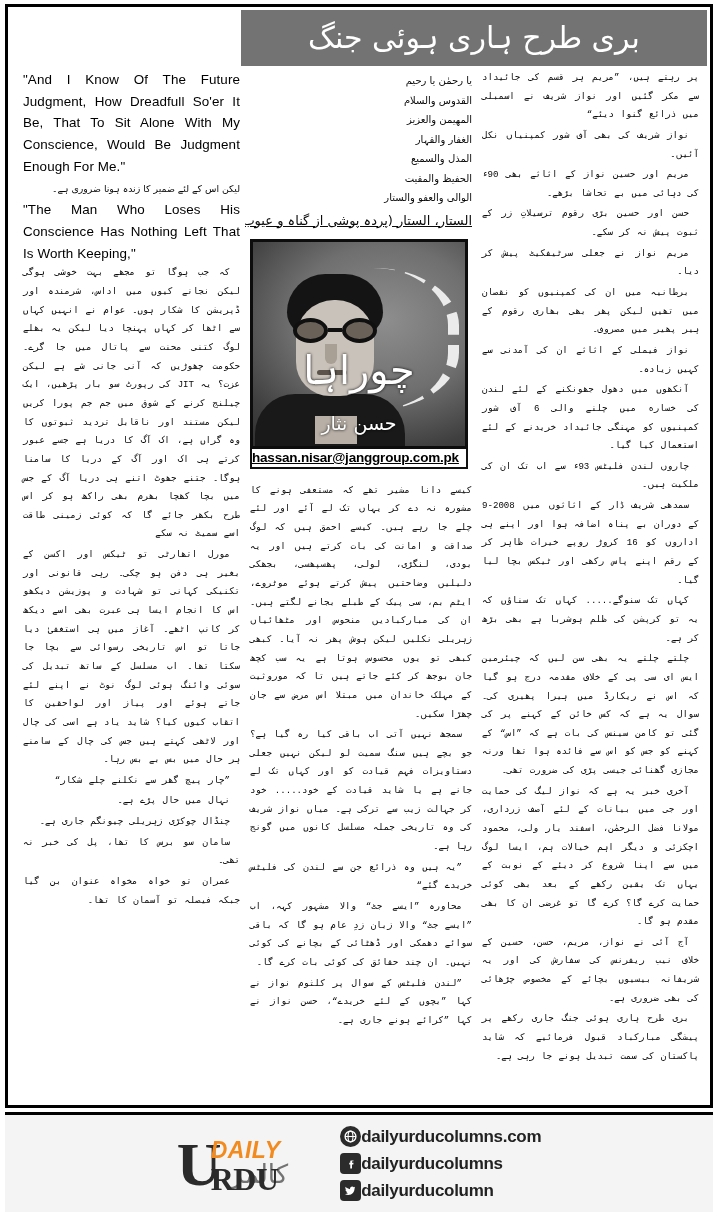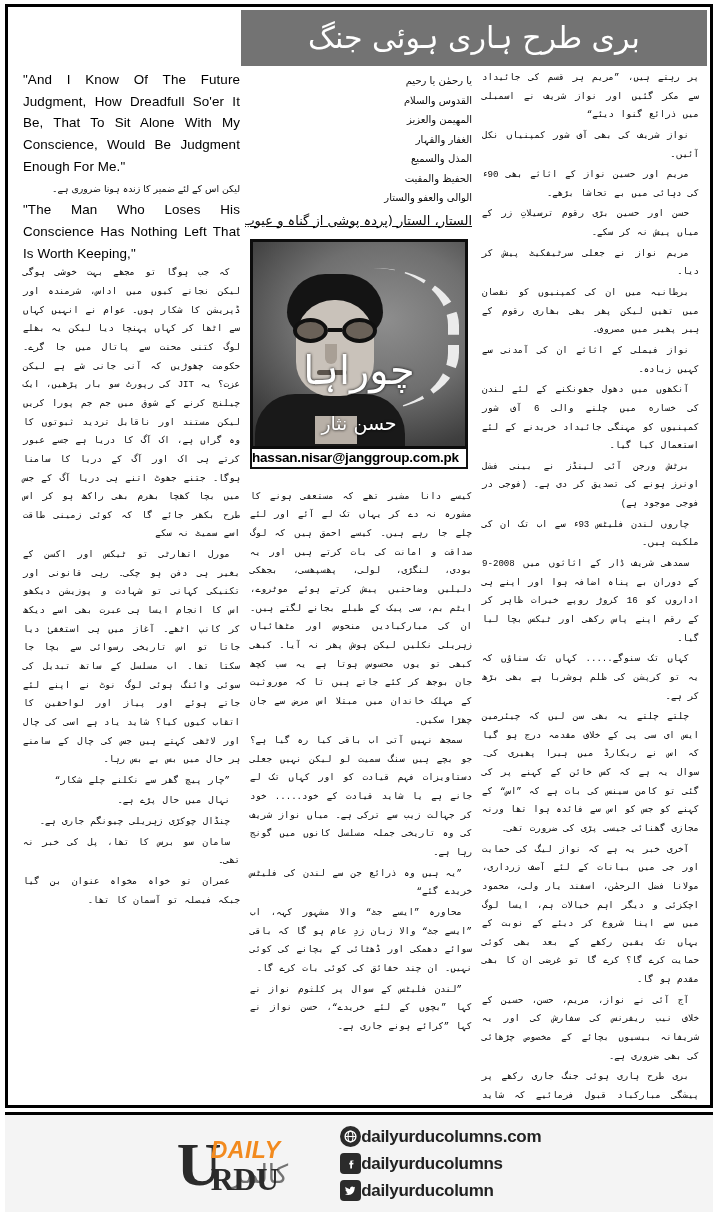--- a/index.html
+++ b/index.html
@@ -126,21 +126,22 @@
     font-family: "DejaVu Sans", sans-serif;
     font-size: 9.4px;
     line-height: 1.9;
     color: #080808;
     margin: 2px 0 2px 0;
   }
 
   
   .author-block {
     width: 244px;
-    margin: 4px auto 19px auto;
+    margin: 4px auto 13px auto;
+    text-decoration: underline;
   }
 
   .photo {
     position: relative;
     width: 218px;
     height: 210px;
     background: #2a2a2a;
     border: 3px solid #0d0d0d;
     overflow: hidden;
   }
@@ -378,26 +379,25 @@
       </div>
       <div class="top-left-spacer"></div>
     </div>
 
     <div class="columns">
 
       <div class="col col-right urdu">
         <p class="no-indent">پر رہتے ہیں، ”مریم ہر قسم کی جائیداد سے مکر گئیں اور نواز شریف نے اسمبلی میں ذرائع گنوا دیئے“</p>
         <p>نواز شریف کی بھی آف شور کمپنیاں نکل آئیں۔</p>
         <p>مریم اور حسین نواز کے اثاثے بھی 90ء کی دہائی میں بے تحاشا بڑھے۔</p>
-        <p>حسن اور حسین بڑی رقوم ترسیلاتِ زر کے میاں پیش نہ کر سکے۔</p>
+        <p>حسن اور حسین بڑی رقوم ترسیلاتِ زر کے ثبوت پیش نہ کر سکے۔</p>
         <p>مریم نواز نے جعلی سرٹیفکیٹ پیش کر دیا۔</p>
         <p>برطانیہ میں ان کی کمپنیوں کو نقصان میں تھیں لیکن پھر بھی بھاری رقوم کے ہیر پھیر میں مصروف۔</p>
         <p>نواز فیملی کے اثاثے ان کی آمدنی سے کہیں زیادہ۔</p>
         <p>آنکھوں میں دھول جھونکنے کے لئے لندن کی خساره میں چلنے والی 6 آف شور کمپنیوں کو مہنگی جائیداد خریدنے کے لئے استعمال کیا گیا۔</p>
-        <p>برٹش ورجن آئی لینڈز نے بینی فشل اونرز ہونے کی تصدیق کر دی ہے۔ (فوجی در فوجی موجود ہے)</p>
         <p>چاروں لندن فلیٹس 93ء سے اب تک ان کی ملکیت ہیں۔</p>
         <p>سمدھی شریف ڈار کے اثاثوں میں 2008-9 کے دوران بے پناہ اضافہ ہوا اور اپنے ہی اداروں کو 16 کروڑ روپے خیرات ظاہر کر کے رقم اپنے پاس رکھی اور ٹیکس بچا لیا گیا۔</p>
         <p>کہاں تک سنوگے..... کہاں تک سناؤں کہ یہ تو کرپشن کی ظلم ہوشربا ہے بھی بڑھ کر ہے۔</p>
         <p>چلتے چلتے یہ بھی سن لیں کہ چیئرمین ایس ای سی پی کے خلاف مقدمہ درج ہو گیا کہ اس نے ریکارڈ میں ہیرا پھیری کی۔ سوال یہ ہے کہ کس خائن کے کہنے پر کی گئی تو کامن سینس کی بات ہے کہ ”اس“ کے کہنے کو جس کو اس سے فائدہ ہوا تھا ورنہ مجازی گھنائی جیسی پڑی کی ضرورت تھی۔</p>
         <p>آخری خبر یہ ہے کہ نواز لیگ کی حمایت اور جی میں بیانات کے لئے آصف زرداری، مولانا فضل الرحمٰن، اسفند یار ولی، محمود اچکزئی و دیگر اہم خیالات ہم، ایسا لوگ میں سے اپنا شروع کر دیئے کے نوبت کے یہاں تک یقین رکھے کے بعد بھی کوئی حمایت کرے گا؟ کرے گا تو غرضی ان کا بھی مقدم ہو گا۔</p>
         <p>آج آئی نے نواز، مریم، حسن، حسین کے خلاف نیب ریفرنس کی سفارش کی اور یہ شریفانہ بیسیوں بچائے کے مخصوص چڑھائی کی بھی ضروری ہے۔</p>
         <p>بری طرح ہاری ہوئی جنگ جاری رکھے پر پیشگی مبارکباد قبول فرمائیے کہ شاید پاکستان کی سمت تبدیل ہونے جا رہی ہے۔</p>
       </div>
 
       <div class="col col-mid">

